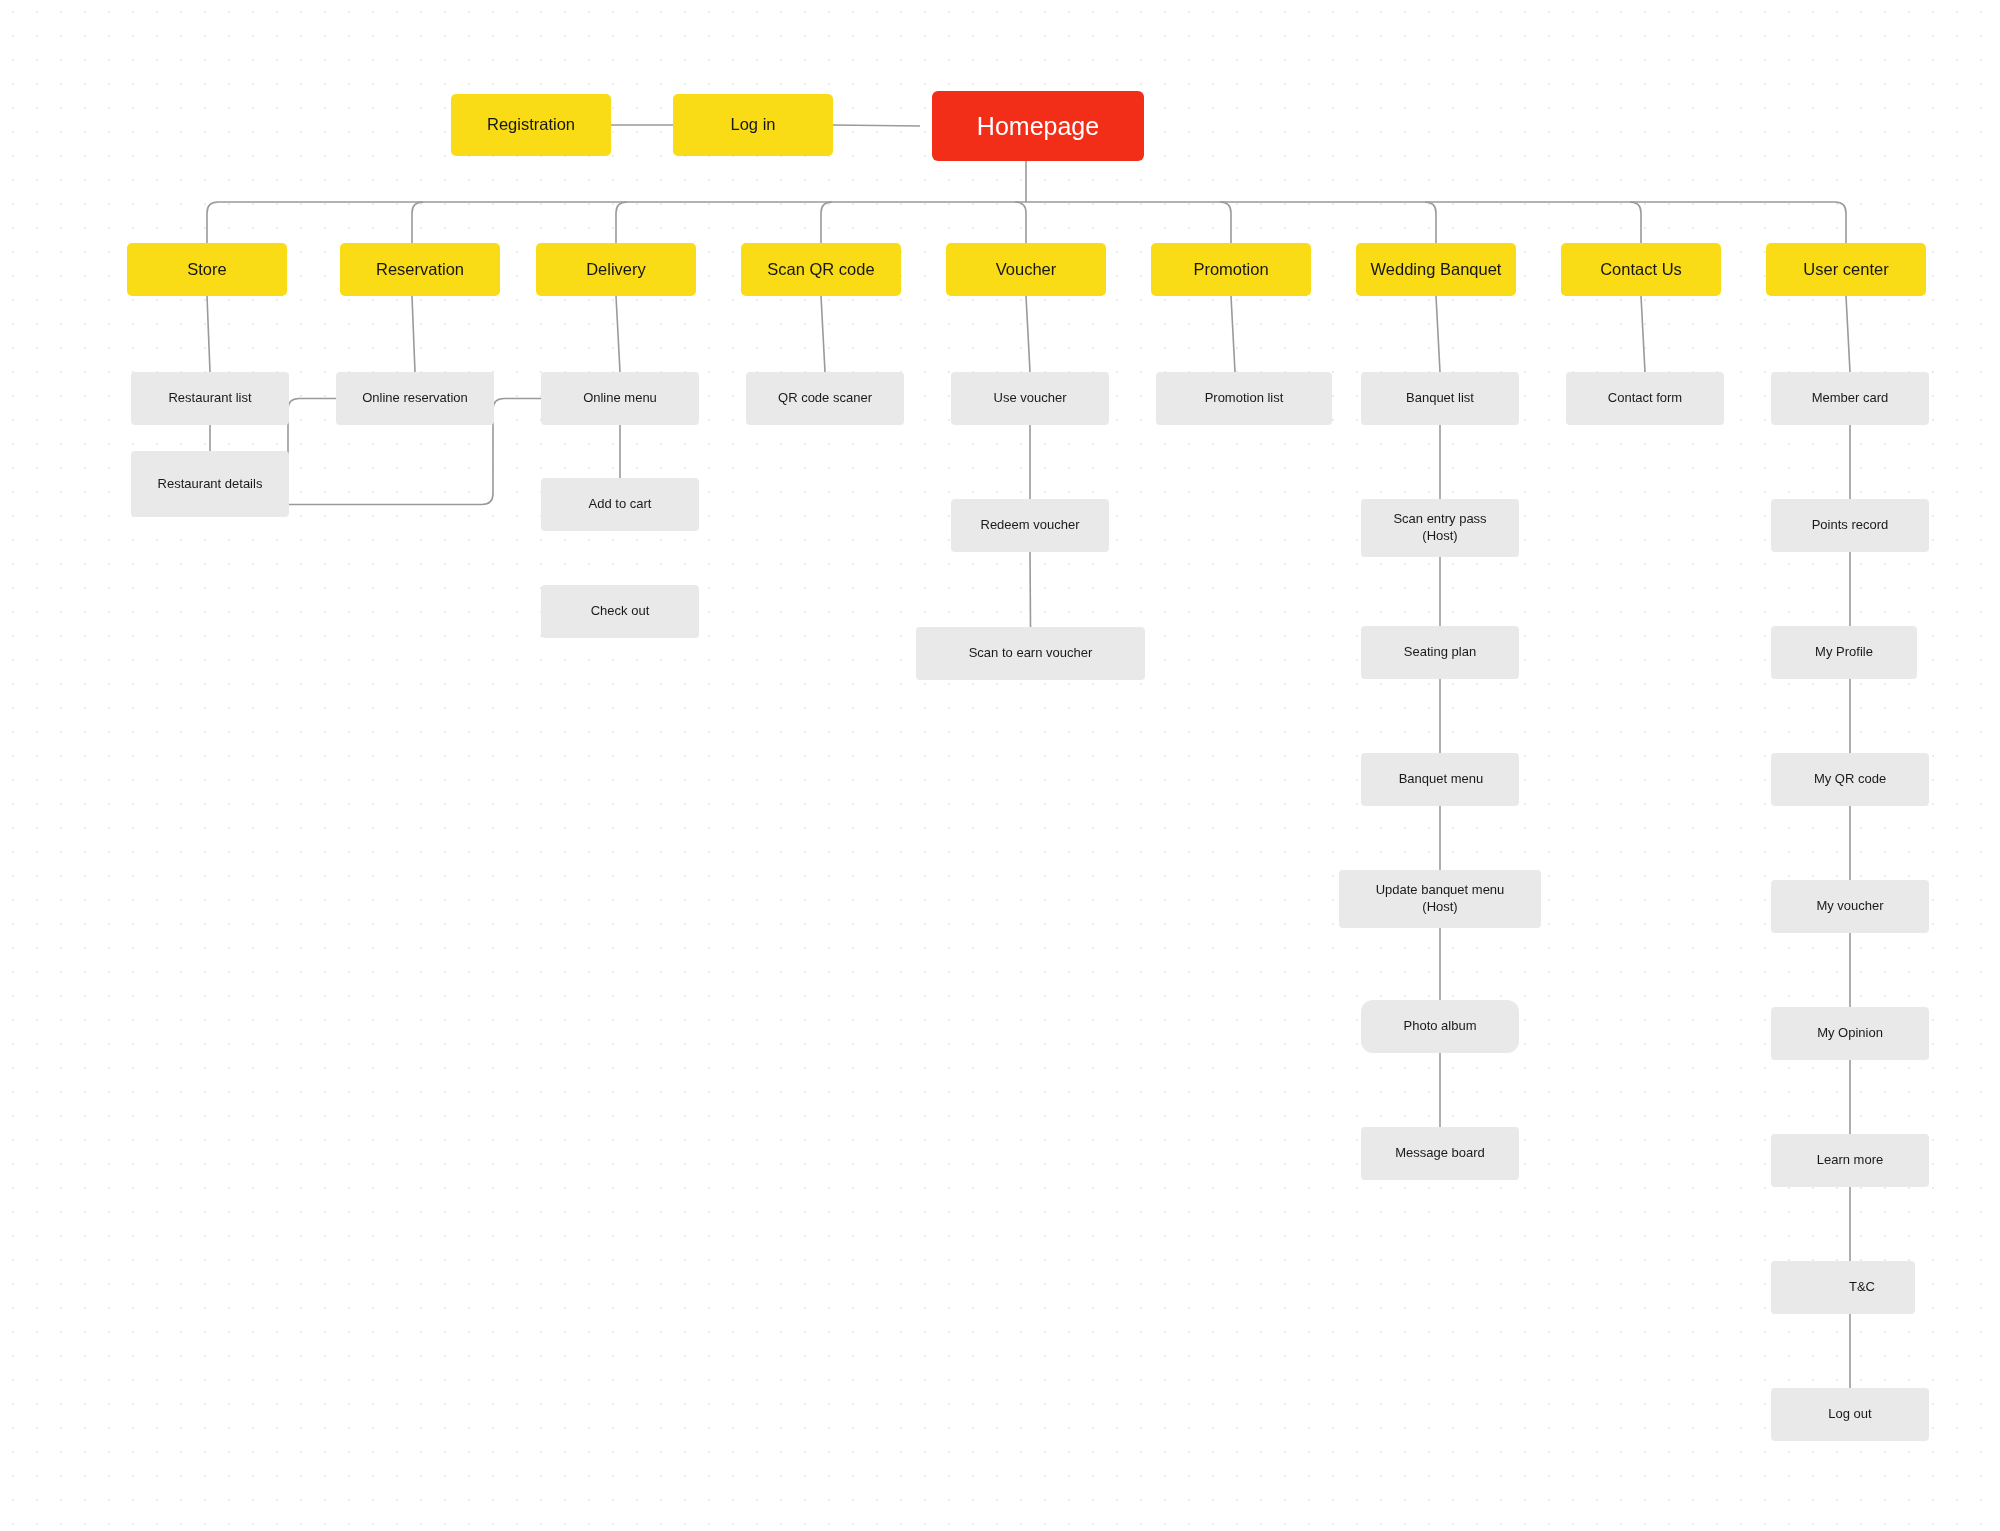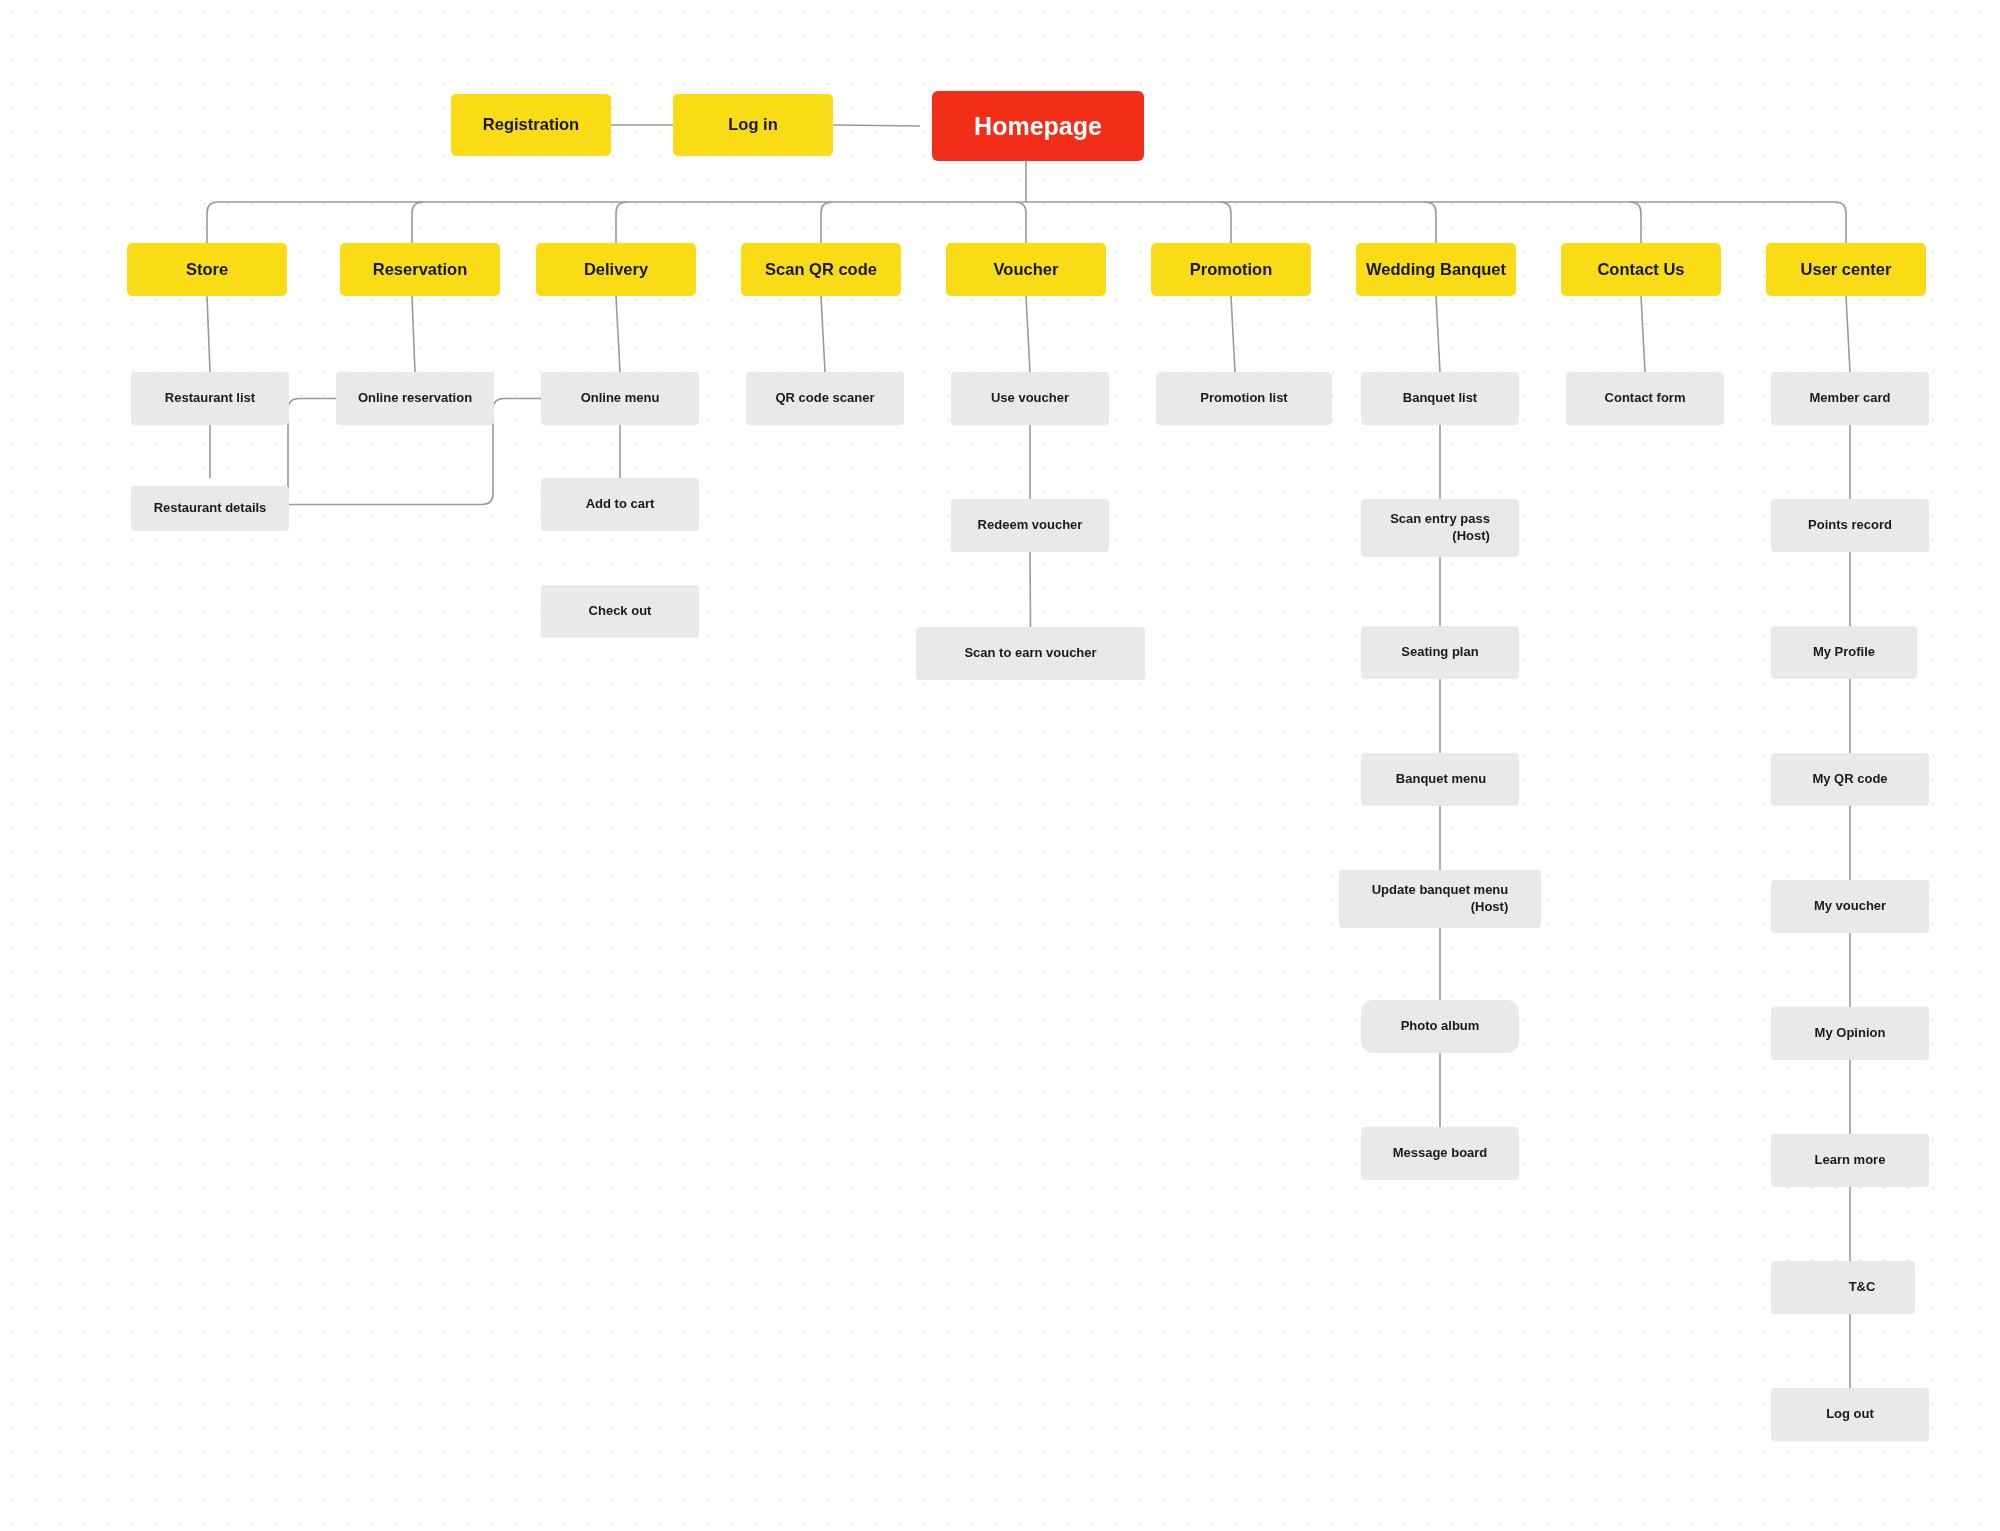--- a/index.html
+++ b/index.html
@@ -28,26 +28,25 @@
     width: 2000px;
     height: 1531px;
     pointer-events: none;
   }
   .node {
     position: absolute;
     box-sizing: border-box;
     display: flex;
     align-items: center;
     justify-content: center;
-    text-align: right;
+    text-align: center;
     border-radius: 4px;
     line-height: 1.28;
     padding: 2px 6px;
     white-space: pre-line;
-    font-weight: bold;
   }
   .node.gray {
     background: #e9e9e9;
     color: #1a1a1a;
     font-size: 13px;
   }
   .node.yellow {
     background: #f9dc15;
     color: #171717;
     font-size: 16.5px;
@@ -116,21 +115,21 @@
       <div class="node yellow" style="left: 127px; top: 243px; width: 160px; height: 53px;">Store</div>
       <div class="node yellow" style="left: 332px; top: 243px; width: 160px; height: 53px; margin-left: 8px;">Reservation</div>
       <div class="node yellow" style="left: 536px; top: 243px; width: 160px; height: 53px;">Delivery</div>
       <div class="node yellow" style="left: 741px; top: 243px; width: 160px; height: 53px;">Scan QR code</div>
       <div class="node yellow" style="left: 946px; top: 243px; width: 160px; height: 53px;">Voucher</div>
       <div class="node yellow" style="left: 1151px; top: 243px; width: 160px; height: 53px;">Promotion</div>
       <div class="node yellow" style="left: 1356px; top: 243px; width: 160px; height: 53px;">Wedding Banquet</div>
       <div class="node yellow" style="left: 1561px; top: 243px; width: 160px; height: 53px;">Contact Us</div>
       <div class="node yellow" style="left: 1766px; top: 243px; width: 160px; height: 53px;">User center</div>
       <div class="node gray" style="left: 131px; top: 372px; width: 158px; height: 53px;">Restaurant list</div>
-      <div class="node gray" style="left: 131px; top: 486px; width: 158px; height: 45px;">Restaurant details</div>
+      <div class="node gray" style="left: 131px; top: 451px; width: 158px; height: 66px;">Restaurant details</div>
       <div class="node gray" style="left: 336px; top: 372px; width: 158px; height: 53px;">Online reservation</div>
       <div class="node gray" style="left: 541px; top: 372px; width: 158px; height: 53px;">Online menu</div>
       <div class="node gray" style="left: 541px; top: 478px; width: 158px; height: 53px;">Add to cart</div>
       <div class="node gray" style="left: 541px; top: 585px; width: 158px; height: 53px;">Check out</div>
       <div class="node gray" style="left: 746px; top: 372px; width: 158px; height: 53px;">QR code scaner</div>
       <div class="node gray" style="left: 951px; top: 372px; width: 158px; height: 53px;">Use voucher</div>
       <div class="node gray" style="left: 951px; top: 499px; width: 158px; height: 53px;">Redeem voucher</div>
       <div class="node gray" style="left: 916px; top: 627px; width: 229px; height: 53px;">Scan to earn voucher</div>
       <div class="node gray" style="left: 1156px; top: 372px; width: 176px; height: 53px;">Promotion list</div>
       <div class="node gray" style="left: 1361px; top: 372px; width: 158px; height: 53px;">Banquet list</div>

